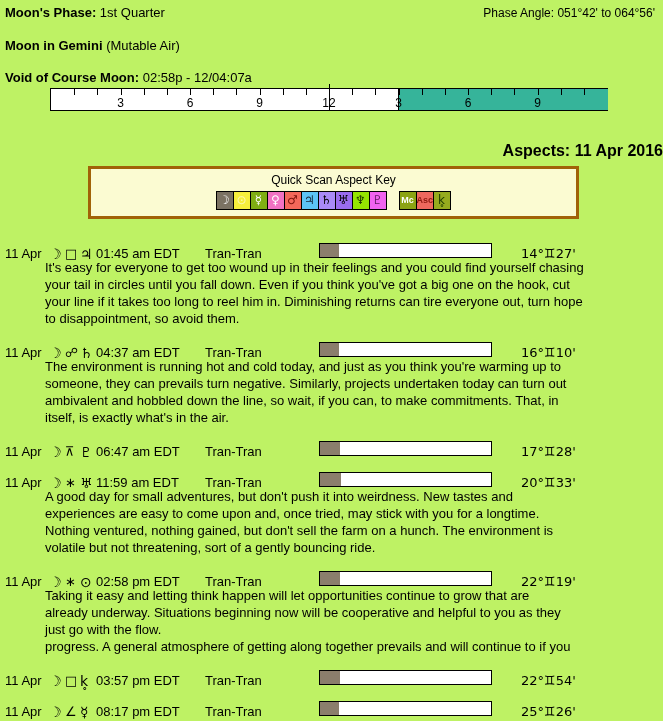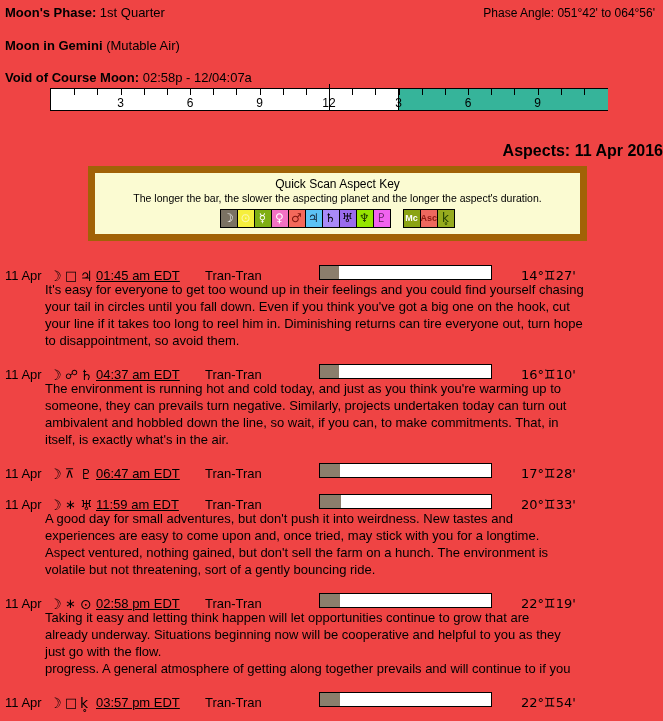--- a/index.html
+++ b/index.html
@@ -1,18 +1,18 @@
 <!DOCTYPE html>
 <html><head>
 <meta charset="utf-8">
 <style>
   html,body{margin:0;padding:0;background:#fff;}
   .page{
     position:relative; width:663px; height:721px; overflow:hidden;
-    font-family:"Liberation Sans",sans-serif; color:#000; background:#ef4444;
+    font-family:"Liberation Sans",sans-serif; color:#000; background:#bef264;
   }
   .b{font-weight:bold;}
   .top-row{position:relative; height:17px; margin:5px 0 0 0; font-size:13px;}
   .top-row .left{position:absolute; left:5px; top:0; white-space:nowrap;}
   .top-row .right{position:absolute; right:8px; top:1px; font-size:12px; white-space:nowrap;}
   .hrow{margin:16px 0 0 5px; height:17px; font-size:13px; white-space:nowrap;}
   .hrow2{margin:15px 0 0 5px; height:17px; font-size:13px; white-space:nowrap;}
   
   .ruler{
     position:relative; margin:1px 0 0 50px; width:556px; height:21px;
@@ -21,21 +21,21 @@
   .ruler .shade{position:absolute; top:0; bottom:0; border-left:1px solid #000;}
   .ruler .tick{position:absolute; top:0; width:1px; height:6px; background:#000;}
   .ruler .tick.noon{top:-5px; height:26px;}
   .ruler .rlabel{
     position:absolute; bottom:0; transform:translateX(-50%);
     font-size:12px; line-height:13px;
   }
   .title{margin-top:31px; text-align:right; font-size:16px; font-weight:bold; height:18px;}
   
   .keybox{
-    margin:6px 0 0 88px; width:485px; border:7px solid #a16207;
+    margin:6px 0 0 88px; width:485px; border:3px solid #a16207;
     padding:4px 0 6px 0; text-align:center;
   }
   .keybox .ktitle{font-size:12px; height:15px;}
   .keybox .ksub{font-size:10.5px; height:14px; white-space:nowrap;}
   .chips{display:flex; justify-content:center; margin-top:3px;}
   .chip{
     display:inline-block; width:16px; height:17px; line-height:17px;
     border:1px solid #000; margin-left:-1px; text-align:center;
     font-family:"DejaVu Sans",sans-serif; font-size:12px; overflow:hidden;
   }
@@ -43,21 +43,21 @@
   
   .aspects{margin-top:23px;}
   .aspect{margin-bottom:14px;}
   .aline{position:relative; height:17px; font-size:13px;}
   .ac{position:absolute; top:4px; white-space:nowrap;}
   .glyph{font-family:"DejaVu Sans",sans-serif;}
   .c-date{left:5px;}
   .c-moon{left:49px; font-size:14px;}
   .c-asp{left:65px; font-size:13px;}
   .c-planet{left:80px; font-size:14px;}
-  .c-time{left:96px;text-decoration:underline;}
+  .c-time{left:96px;}
   .c-type{left:205px;}
   .c-bar{
     left:319px; top:1px; width:171px; height:13px;
     border:1px solid #000; background:#fff; display:inline-block;
   }
   .c-bar .fill{display:block; height:100%;}
   .c-deg{left:521px;}
   .desc{margin:0 0 0 45px; font-size:13px; line-height:17px;}
   .desc div{white-space:nowrap;}
 </style>
@@ -118,21 +118,20 @@
       <div class="rlabel" style="left: 50%;">12</div>
       <div class="rlabel" style="left: 62.5%;">3</div>
       <div class="rlabel" style="left: 75%;">6</div>
       <div class="rlabel" style="left: 87.5%;">9</div>
     </div>
 
   <div class="title">Aspects: 11 Apr 2016</div>
 
   <div class="keybox" style="background: rgb(251, 251, 210);">
     <div class="ktitle">Quick Scan Aspect Key</div>
-    <div class="ksub">The longer the bar, the slower the aspecting planet and the longer the aspect's duration.</div>
     <div class="chips">
         <span class="chip" style="background: rgb(123, 114, 99); color: rgb(255, 255, 255);">☽</span>
         <span class="chip" style="background: rgb(246, 239, 60); color: rgb(251, 247, 176);">⊙</span>
         <span class="chip" style="background: rgb(127, 174, 19); color: rgb(255, 255, 255);">☿</span>
         <span class="chip" style="background: rgb(242, 114, 195); color: rgb(255, 255, 255);">♀</span>
         <span class="chip" style="background: rgb(244, 104, 90); color: rgb(126, 21, 13);">♂</span>
         <span class="chip" style="background: rgb(92, 195, 245); color: rgb(17, 34, 51);">♃</span>
         <span class="chip" style="background: rgb(169, 138, 247); color: rgb(0, 0, 0);">♄</span>
         <span class="chip" style="background: rgb(154, 108, 238); color: rgb(0, 0, 0);">♅</span>
         <span class="chip" style="background: rgb(149, 229, 1); color: rgb(32, 58, 0);">♆</span>
@@ -207,21 +206,21 @@
           <span class="ac c-time">11:59 am EDT</span>
           <span class="ac c-type">Tran-Tran</span>
           <span class="ac c-bar">
             <span class="fill" style="width: 12%; background: rgb(139, 126, 108);"></span>
           </span>
           <span class="ac c-deg glyph">20°♊33'</span>
         </div>
         <div class="desc">
           <div>A good day for small adventures, but don't push it into weirdness. New tastes and</div>
           <div>experiences are easy to come upon and, once tried, may stick with you for a longtime.</div>
-          <div>Aspect ventured, nothing gained, but don't sell the farm on a hunch. The environment is</div>
+          <div>Nothing ventured, nothing gained, but don't sell the farm on a hunch. The environment is</div>
           <div>volatile but not threatening, sort of a gently bouncing ride.</div>
         </div>
       </div>
       <div class="aspect">
         <div class="aline">
           <span class="ac c-date">11 Apr</span>
           <span class="ac c-moon glyph">☽</span>
           <span class="ac c-asp glyph">∗</span>
           <span class="ac c-planet glyph">⊙</span>
           <span class="ac c-time">02:58 pm EDT</span>

